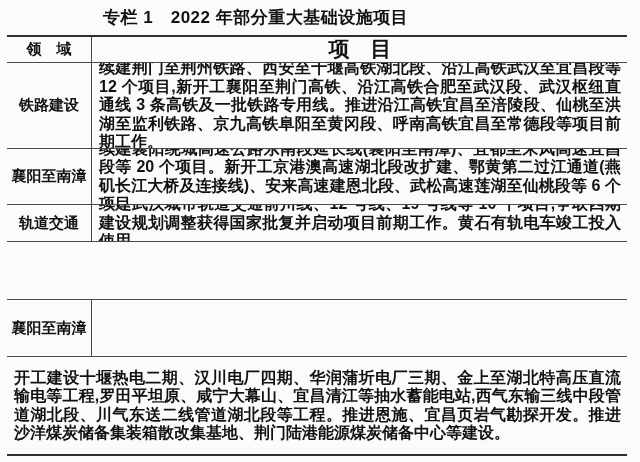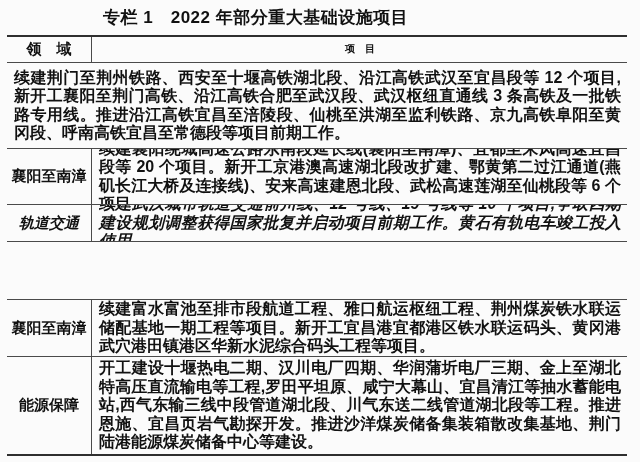--- a/index.html
+++ b/index.html
@@ -33,21 +33,21 @@
   }
   .t-row{
     display:flex;
     box-sizing:border-box;
     border-bottom:1px solid var(--c-border-inner);
   }
   .t-row:last-child{border-bottom:none;}
   .row-header{height:26px;}
   .row-1{height:86px;}
   .row-2{height:56px;}
-  .row-3{height:37px;font-style:italic;}
+  .row-3{height:37px;}
   .row-4{height:58px;}
   .row-5{height:57px;}
   .row-6{height:97px;}
   .cell-field{
     width:85px;
     flex:0 0 85px;
     border-right:1px solid var(--c-border-inner);
     display:flex;
     align-items:center;
     justify-content:center;
@@ -68,38 +68,39 @@
     line-height:18.5px;
     text-align:justify;
     text-justify:inter-character;
     width:100%;
   }
   .header-project{
     justify-content:center;
   }
   .header-project .txt{
     text-align:center;
-    font-size:10px;
+    font-size:21px;
   }
 </style>
 </head>
 <body>
 
 <div class="doc-title">专栏 1　2022 年部分重大基础设施项目</div>
 
 <div class="chart-table">
 
   <div class="t-row row-header">
     <div class="cell-field">领　域</div>
     <div class="cell-project header-project">
       <div class="txt">项　目</div>
     </div>
   </div>
 
   <div class="t-row row-1">
+    <div class="cell-field">铁路建设</div>
     <div class="cell-project">
       <div class="txt">续建荆门至荆州铁路、西安至十堰高铁湖北段、沿江高铁武汉至宜昌段等 12 个项目,新开工襄阳至荆门高铁、沿江高铁合肥至武汉段、武汉枢纽直通线 3 条高铁及一批铁路专用线。推进沿江高铁宜昌至涪陵段、仙桃至洪湖至监利铁路、京九高铁阜阳至黄冈段、呼南高铁宜昌至常德段等项目前期工作。</div>
     </div>
   </div>
 
   <div class="t-row row-2">
     <div class="cell-field">襄阳至南漳</div>
     <div class="cell-project">
       <div class="txt">续建襄阳绕城高速公路东南段延长线(襄阳至南漳)、宜都至来凤高速宜昌段等 20 个项目。新开工京港澳高速湖北段改扩建、鄂黄第二过江通道(燕矶长江大桥及连接线)、安来高速建恩北段、武松高速莲湖至仙桃段等 6 个项目。</div>
     </div>
@@ -110,25 +111,21 @@
     <div class="cell-project">
       <div class="txt">续建武汉城市轨道交通前川线、12 号线、19 号线等 10 个项目,争取四期建设规划调整获得国家批复并启动项目前期工作。黄石有轨电车竣工投入使用。</div>
     </div>
   </div>
 
   <div class="t-row row-4">
   </div>
 
   <div class="t-row row-5">
     <div class="cell-field">襄阳至南漳</div>
-    <div class="cell-project">
-      <div class="txt">续建富水富池至排市段航道工程、雅口航运枢纽工程、荆州煤炭铁水联运储配基地一期工程等项目。新开工宜昌港宜都港区铁水联运码头、黄冈港武穴港田镇港区华新水泥综合码头工程等项目。</div>
-    </div>
   </div>
 
   <div class="t-row row-6">
-    <div class="cell-field">能源保障</div>
     <div class="cell-project">
       <div class="txt">开工建设十堰热电二期、汉川电厂四期、华润蒲圻电厂三期、金上至湖北特高压直流输电等工程,罗田平坦原、咸宁大幕山、宜昌清江等抽水蓄能电站,西气东输三线中段管道湖北段、川气东送二线管道湖北段等工程。推进恩施、宜昌页岩气勘探开发。推进沙洋煤炭储备集装箱散改集基地、荆门陆港能源煤炭储备中心等建设。</div>
     </div>
   </div>
 
 </div>
 
 </body></html>

